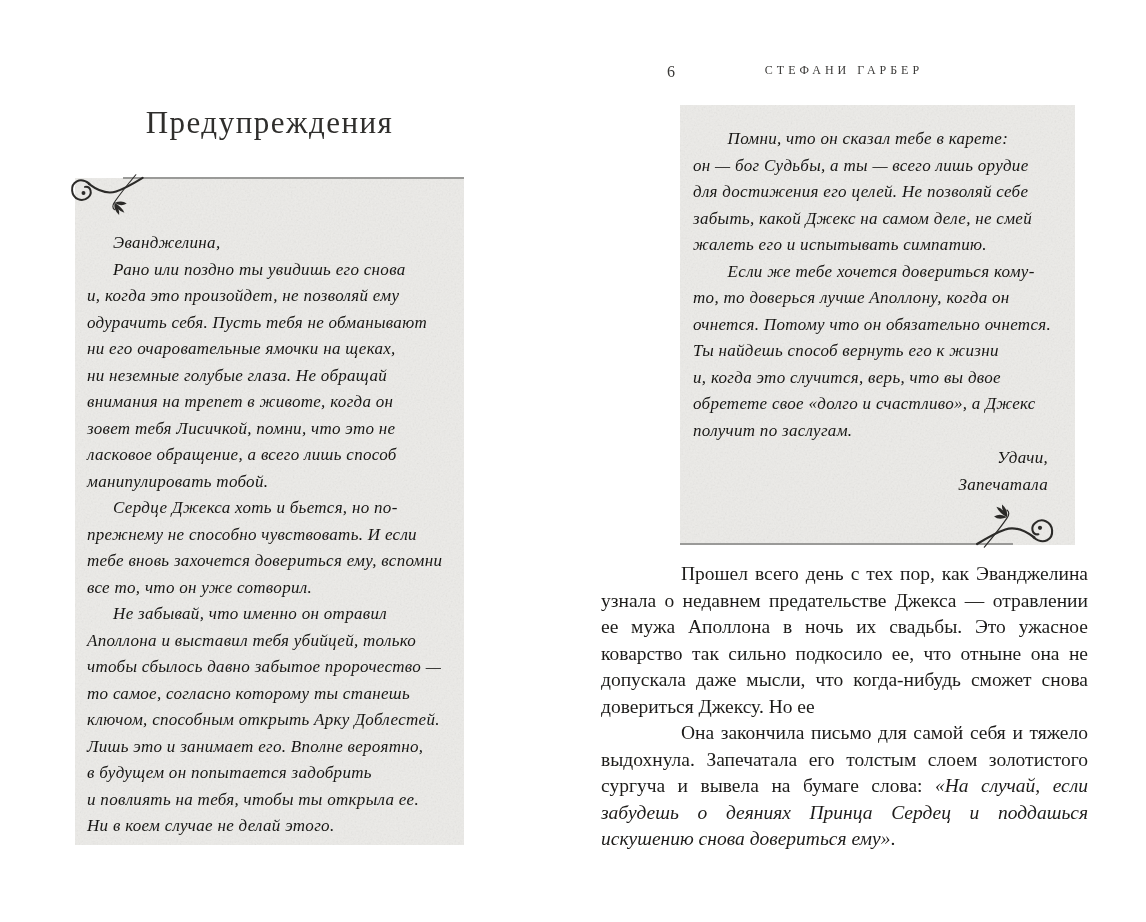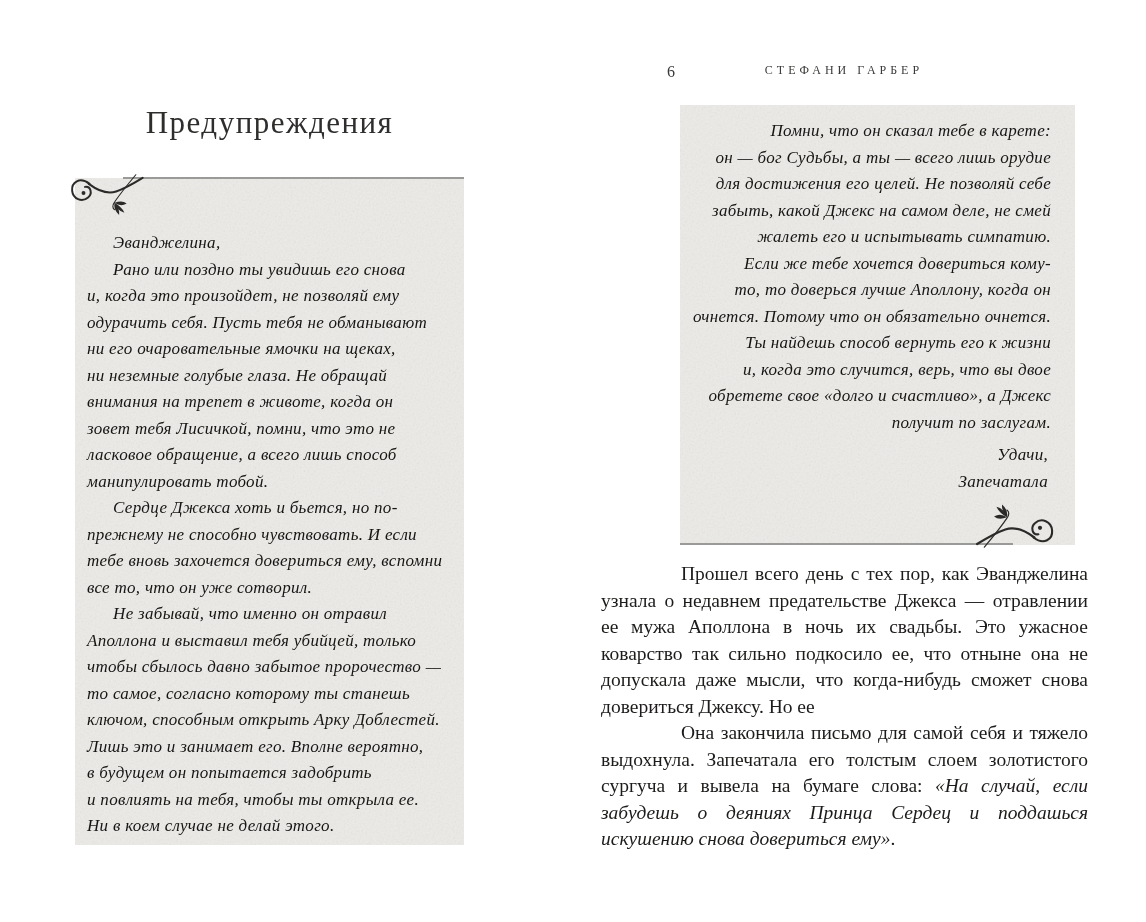--- a/index.html
+++ b/index.html
@@ -53,27 +53,25 @@
     font-size:17px;
     letter-spacing:.3px;
     color:var(--script-ink);
     white-space:pre-wrap;
   }
   .letter-left .letter-text{
     padding:52px 10px 0 12px;
     line-height:26.5px;
   }
   .letter-right .letter-text{
-    padding:13px 24px 0 13px;
+    padding:21px 24px 0 13px;
     line-height:26.5px;
-    text-align:right;
   }
   .signature{
     position:relative;
-    margin-top:5px;
     padding-right:27px;
     text-align:right;
     font-family:"Liberation Serif", serif;
     font-style:italic;
     font-size:17px;line-height:27px;
     letter-spacing:.3px;
     color:var(--script-ink);
   }
   
   .page-number{

